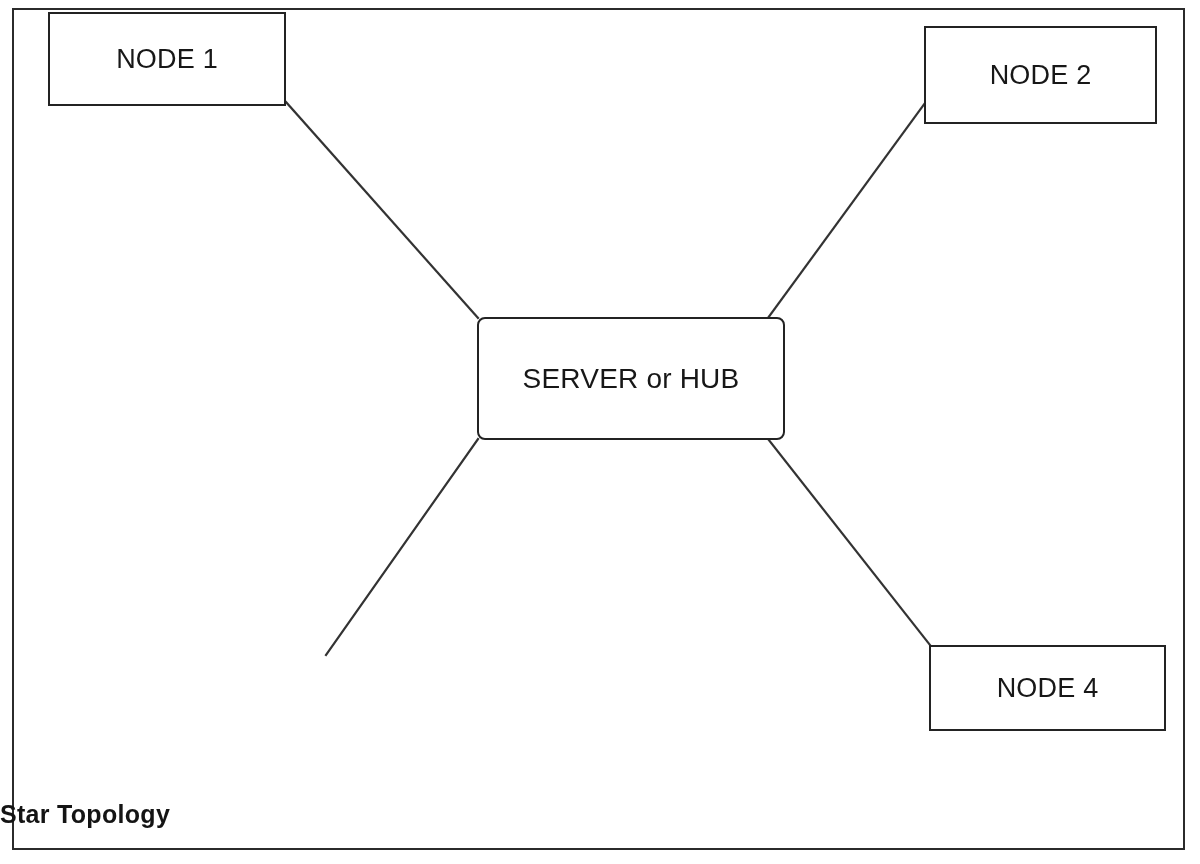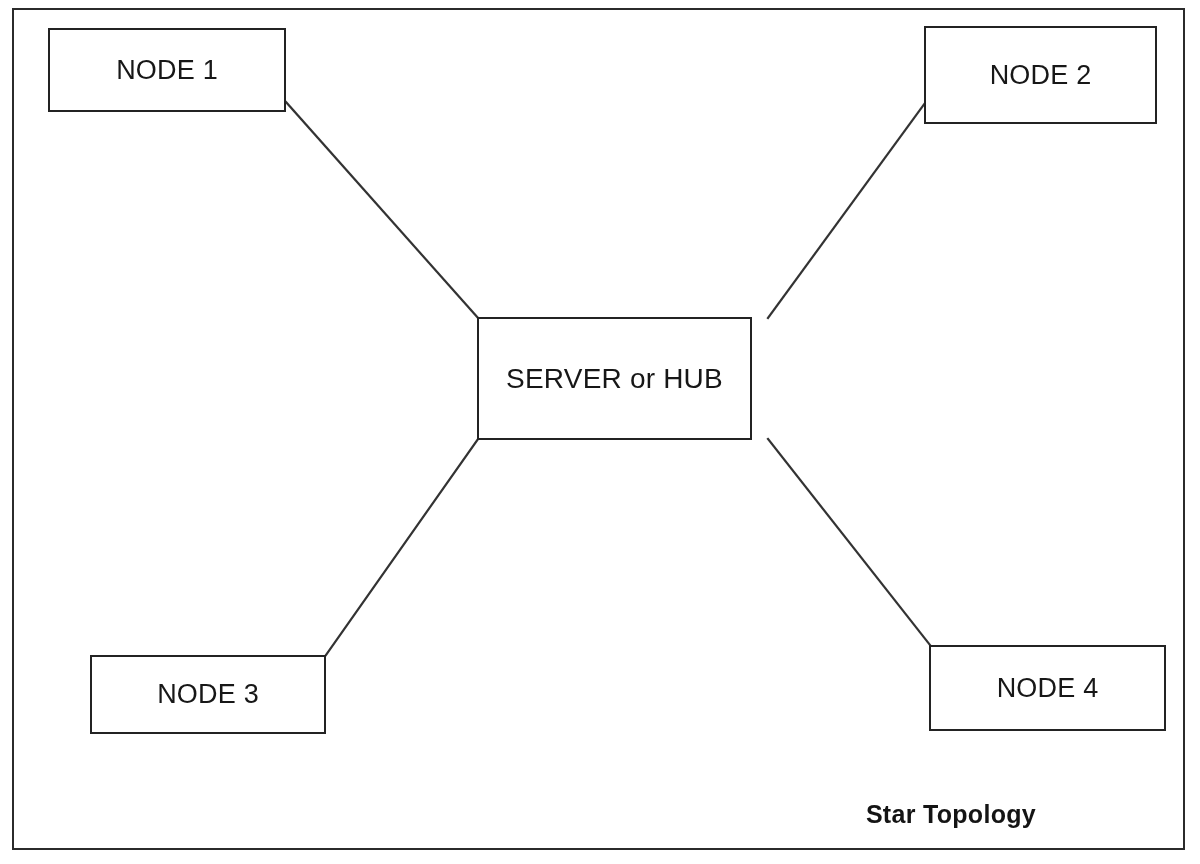--- a/index.html
+++ b/index.html
@@ -63,23 +63,23 @@
 
   .node-label {
     font-size: 27px;
     line-height: 1;
     color: #171717;
   }
 
   
   #node-1 {
     left: 48px;
-    top: 28px;
+    top: 12px;
     width: 238px;
-    height: 84px;
+    height: 94px;
   }
   #node-2 {
     left: 924px;
     top: 26px;
     width: 233px;
     height: 98px;
   }
   #node-3 {
     left: 90px;
     top: 655px;
@@ -88,34 +88,35 @@
   }
   #node-4 {
     left: 929px;
     top: 645px;
     width: 237px;
     height: 86px;
   }
   #hub-box {
     left: 477px;
     top: 317px;
-    width: 275px;
+    width: 308px;
     height: 123px;
+    border-radius: 8px;
   }
   #hub-box .node-label {
     font-size: 28px;
   }
 
   
   #diagram-caption {
     position: absolute;
     left: 0;
     top: 800px;
     width: 1036px;
-    text-align: right;
+    text-align: left;
     font-family: "Liberation Sans", sans-serif;
     font-weight: bold;
     font-size: 25px;
     color: #141414;
     letter-spacing: 0.3px;
   }
 </style>
 </head>
 <body>
 
@@ -135,23 +136,20 @@
   </div>
 
   <div class="node-box" id="node-2">
     <span class="node-label">NODE 2</span>
   </div>
 
   <div class="node-box" id="hub-box">
     <span class="node-label">SERVER or HUB</span>
   </div>
 
-  <div class="node-box" id="node-3">
-    <span class="node-label">NODE 3</span>
-  </div>
 
   <div class="node-box" id="node-4">
     <span class="node-label">NODE 4</span>
   </div>
 
   <div id="diagram-caption">Star Topology</div>
 
 </div>
 
 </body></html>

